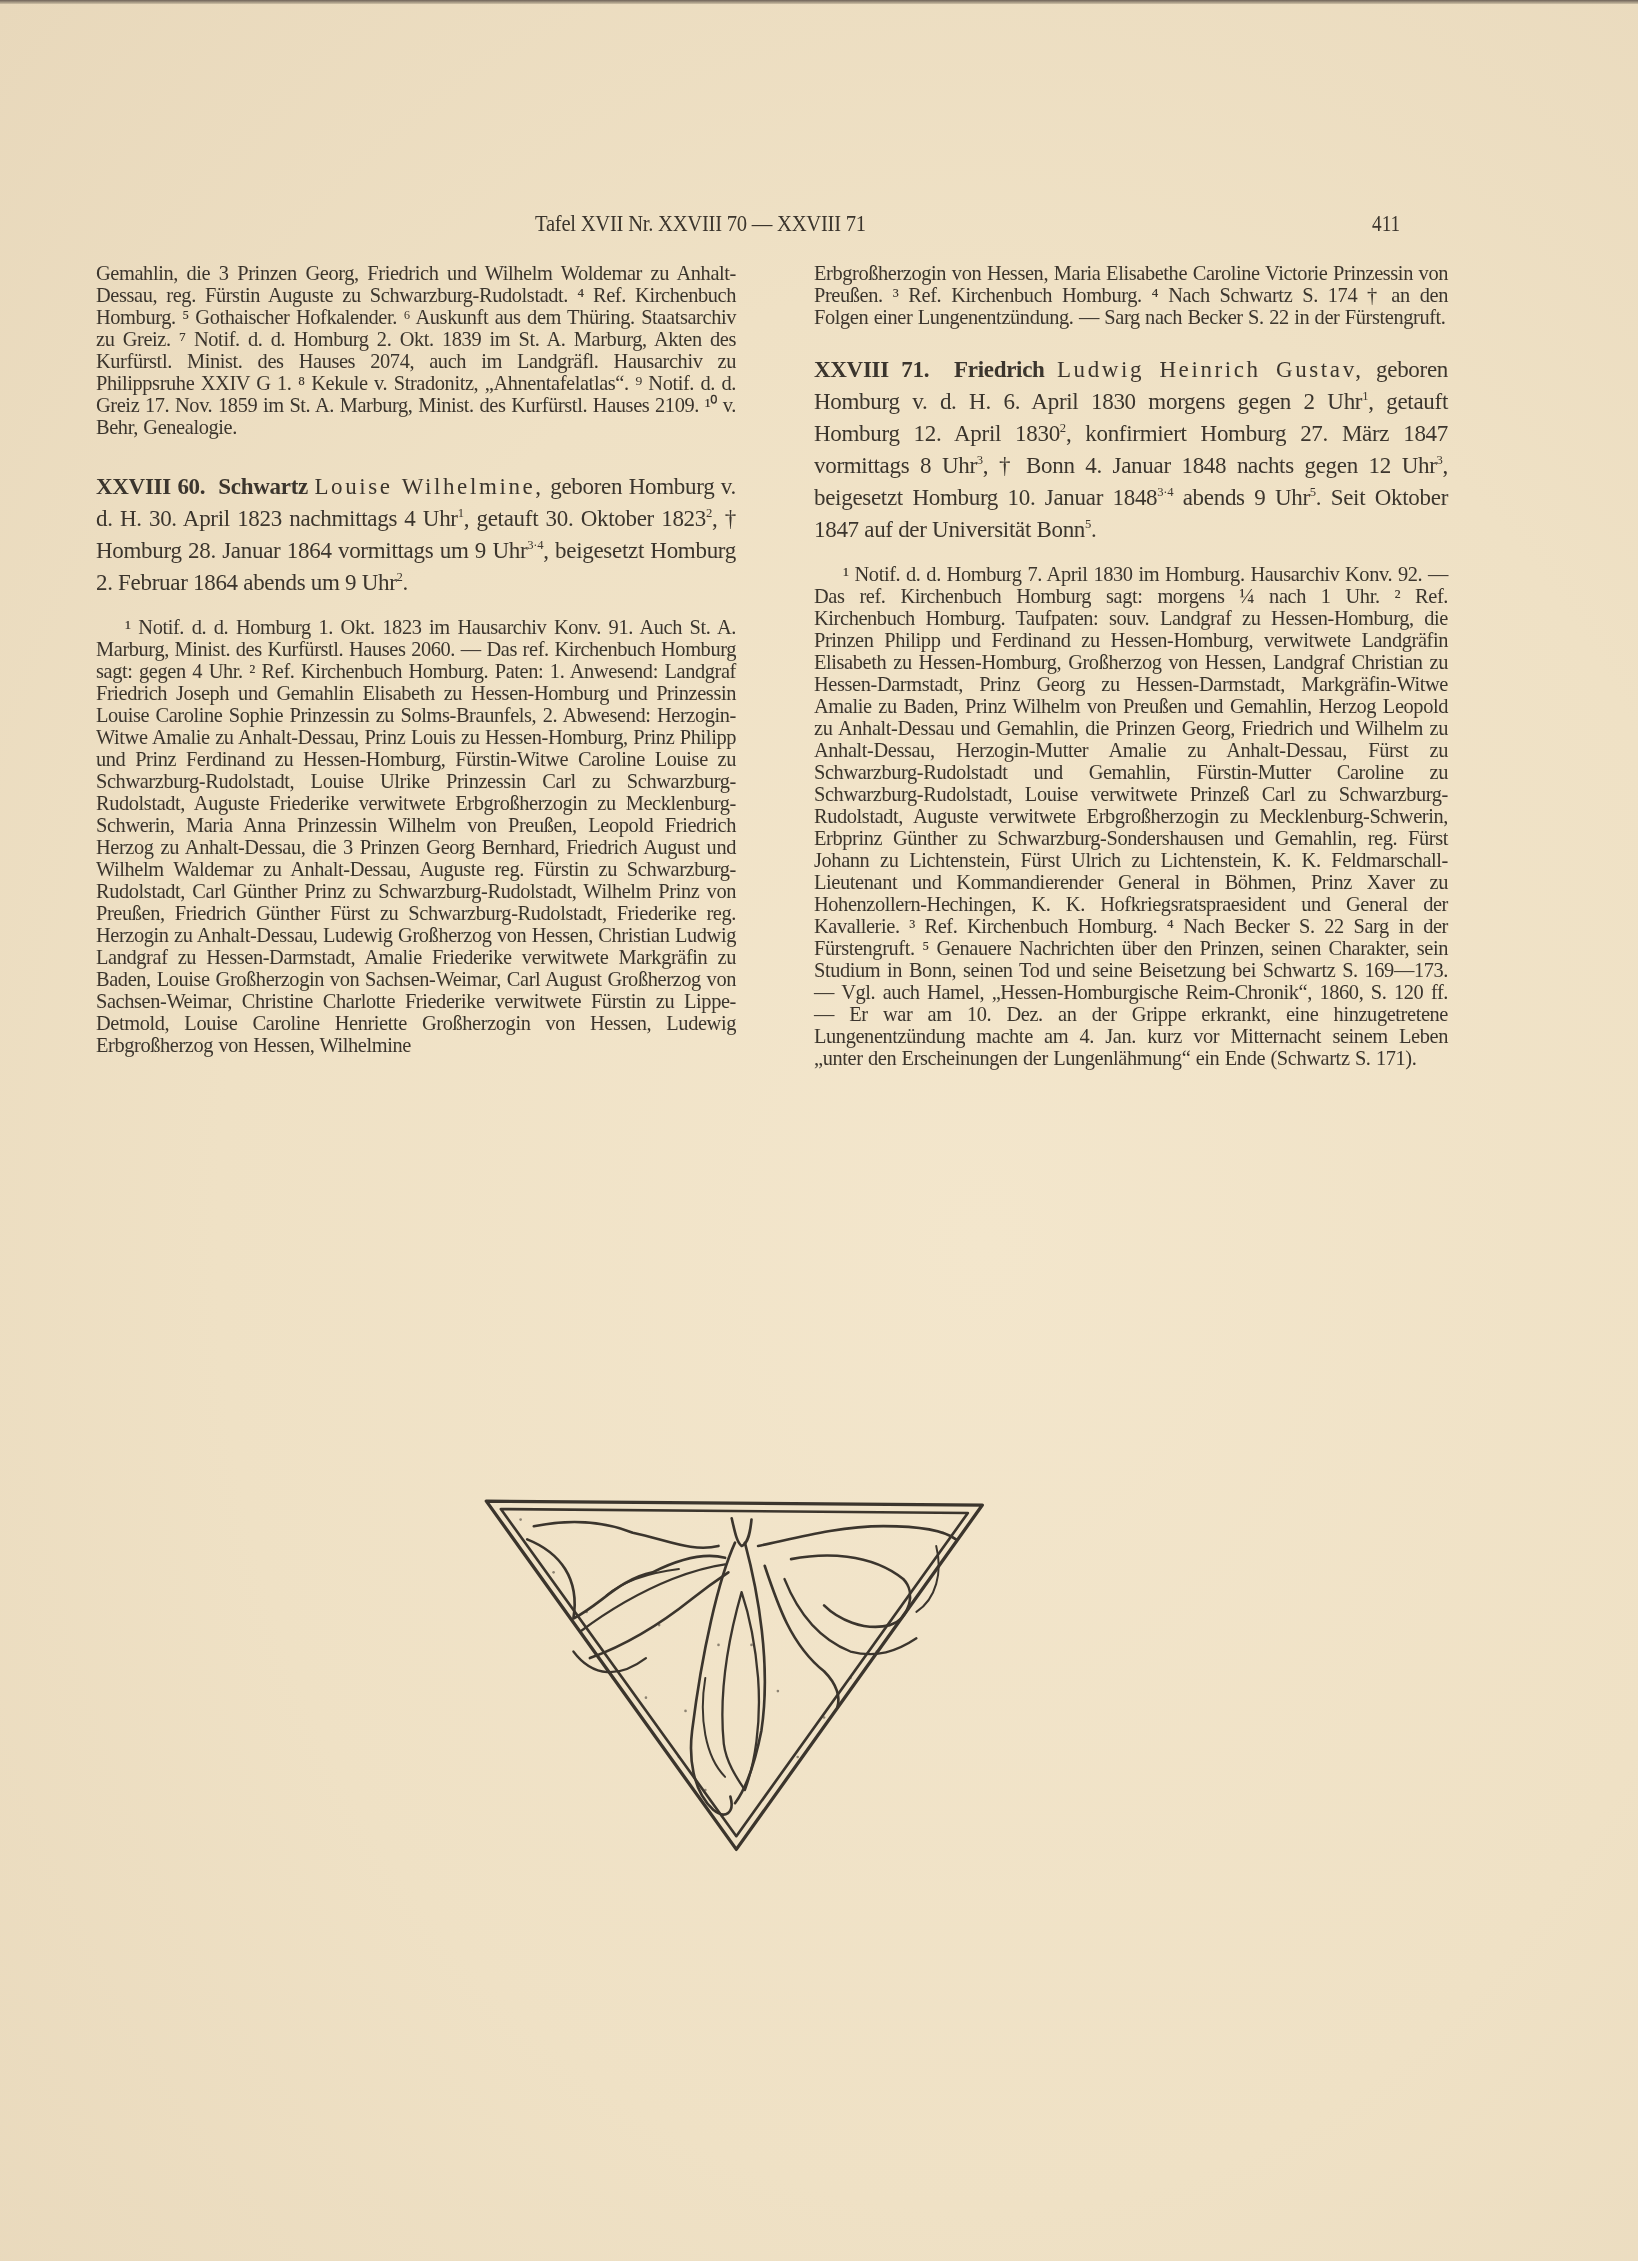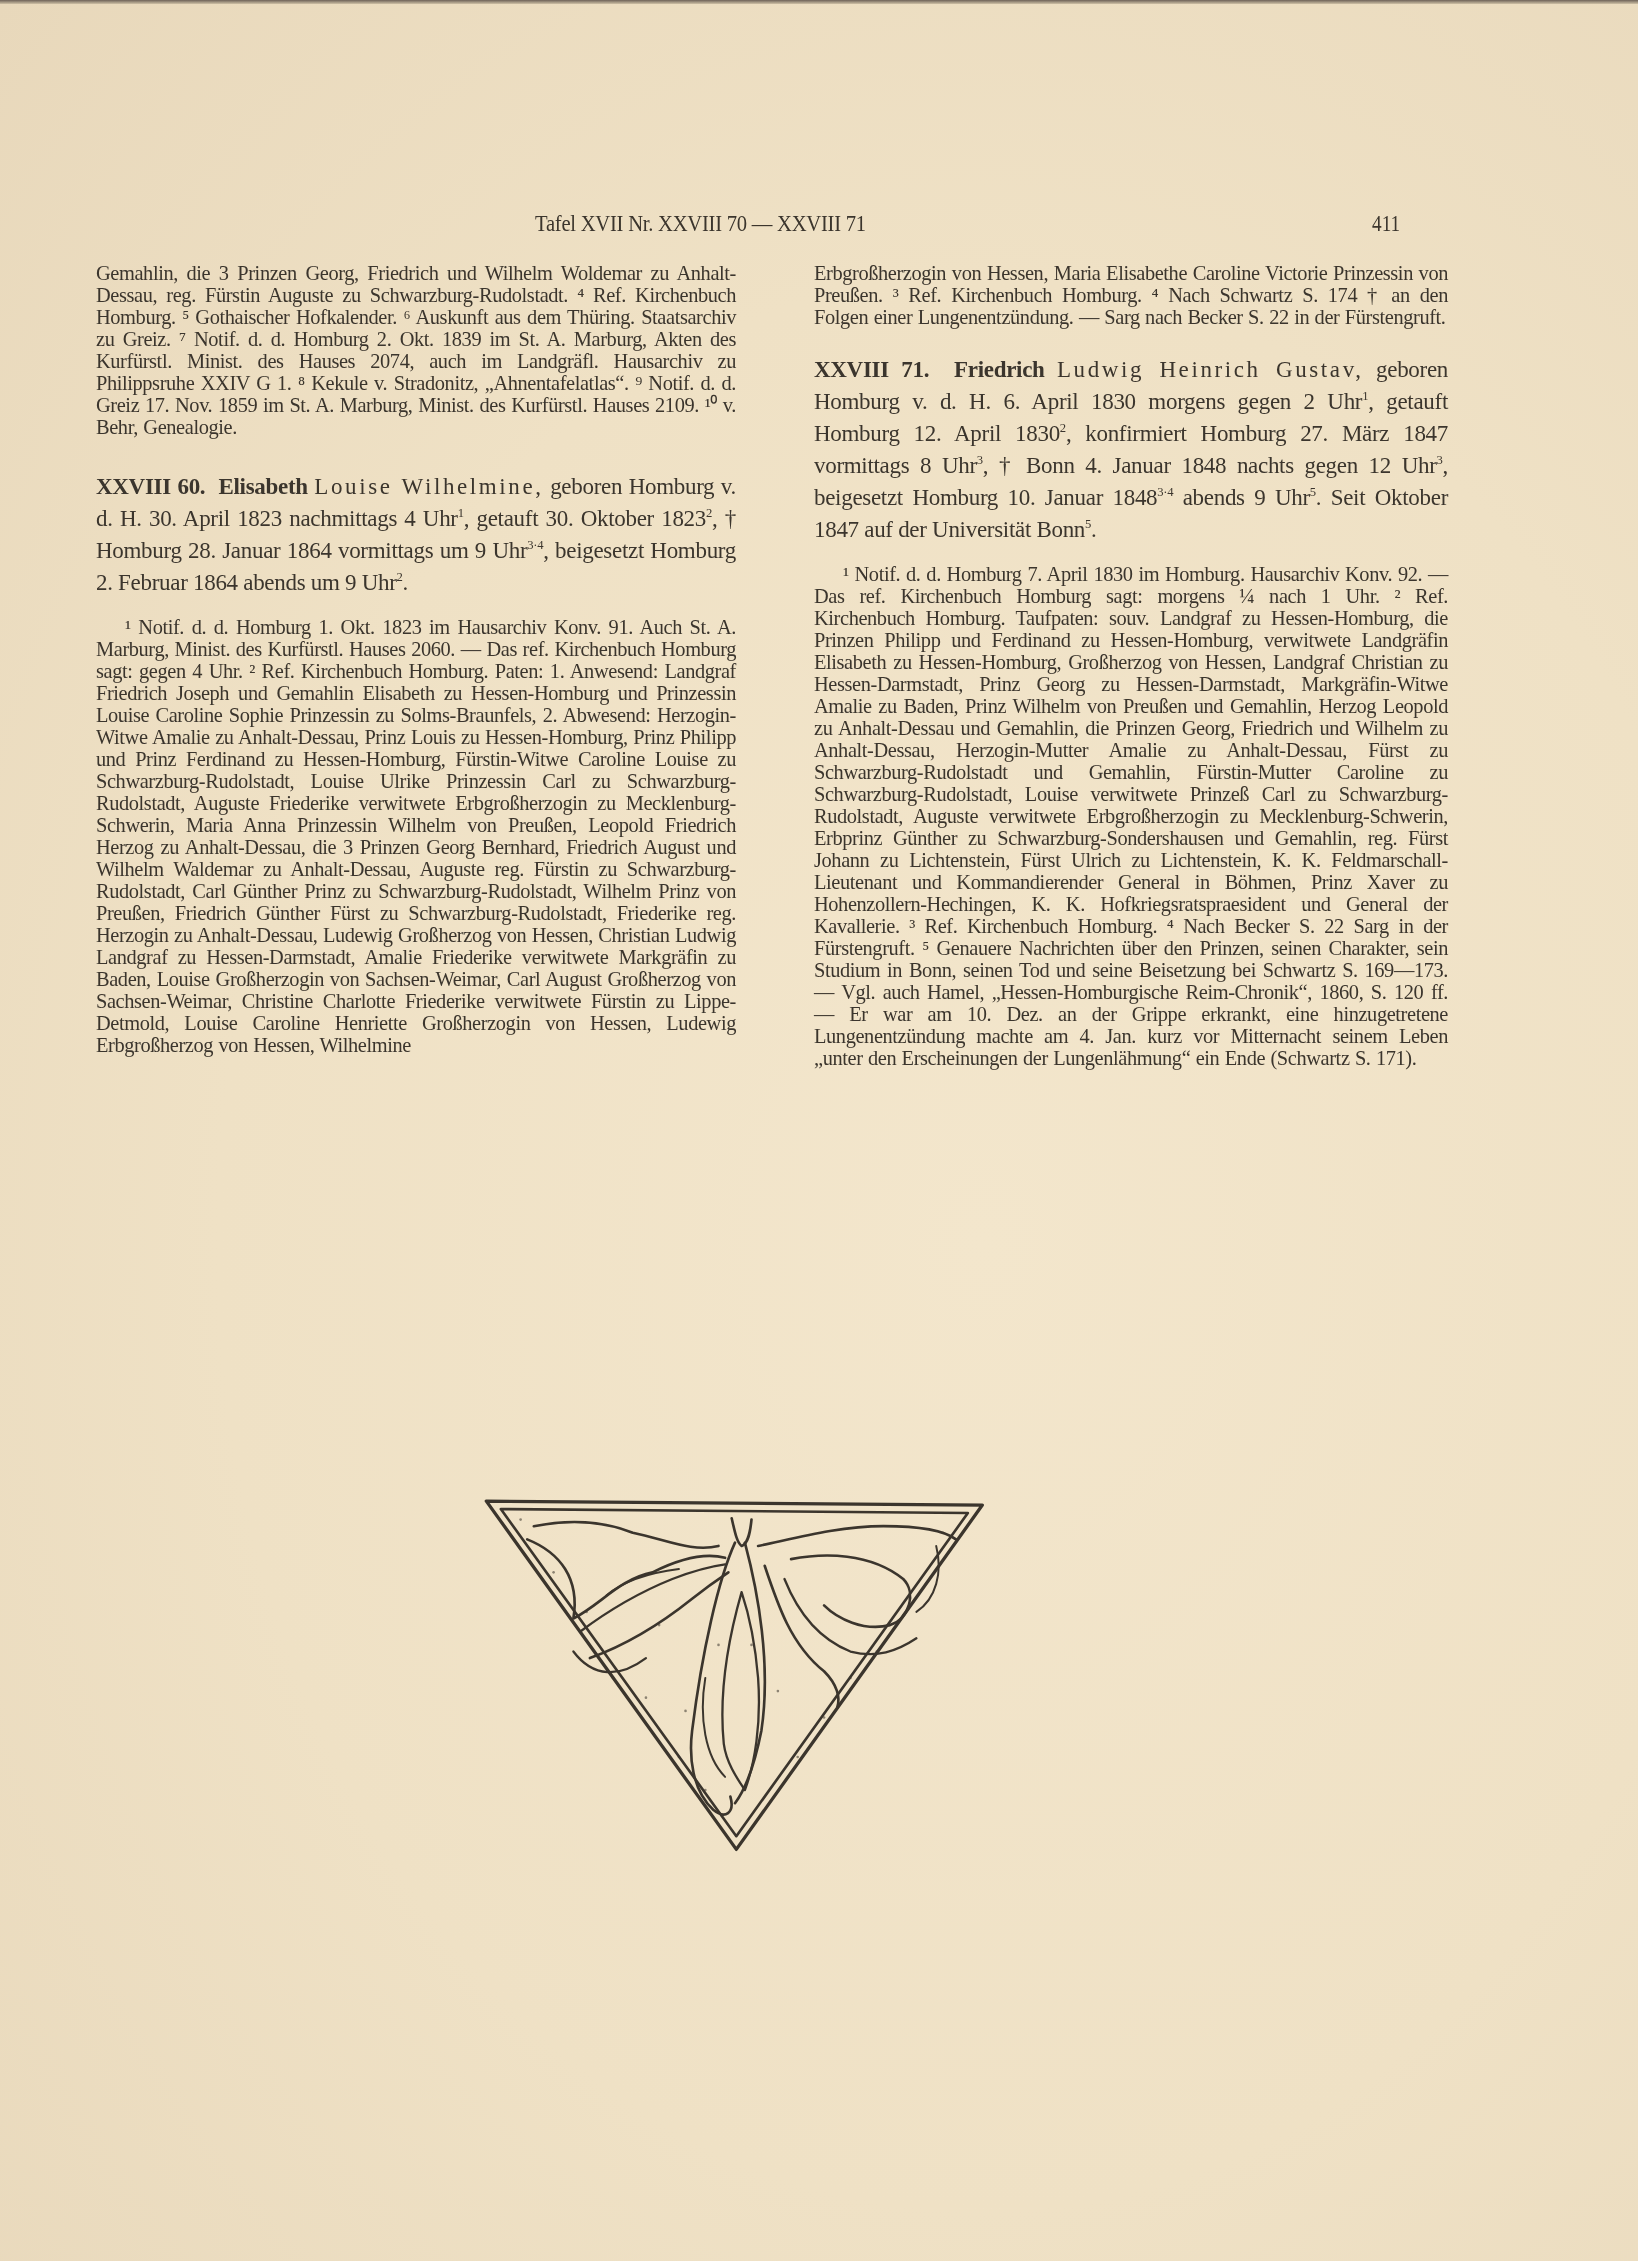--- a/index.html
+++ b/index.html
@@ -40,21 +40,21 @@
 <div class="header">
   <span class="running">Tafel XVII Nr. XXVIII 70 — XXVIII 71</span>
   <span class="pageno">411</span>
 </div>
 
 <div class="col left">
   <p class="small">Gemahlin, die 3 Prinzen Georg, Friedrich und Wilhelm Woldemar zu Anhalt-Dessau, reg. Fürstin Auguste zu Schwarzburg-Rudolstadt. ⁴ Ref. Kirchenbuch Homburg. ⁵ Gothaischer Hofkalender. ⁶ Auskunft aus dem Thüring. Staatsarchiv zu Greiz. ⁷ Notif. d. d. Homburg 2. Okt. 1839 im St. A. Marburg, Akten des Kurfürstl. Minist. des Hauses 2074, auch im Landgräfl. Hausarchiv zu Philippsruhe XXIV G 1. ⁸ Kekule v. Stradonitz, „Ahnentafelatlas“. ⁹ Notif. d. d. Greiz 17. Nov. 1859 im St. A. Marburg, Minist. des Kurfürstl. Hauses 2109. ¹⁰ v. Behr, Genealogie.</p>
   <div class="gap1"></div>
   <p class="entry">
     <span class="num">XXVIII 60.</span>&nbsp;
-    <span class="given">Elisabeth</span>
+    <span class="given">Schwartz</span>
     <span class="sp">Louise Wilhelmine,</span>
     <span>geboren Homburg v. d. H. 30. April 1823 nachmittags 4 Uhr</span><sup>1</sup><span>, getauft 30. Oktober 1823</span><sup>2</sup><span>, † Homburg 28. Januar 1864 vormittags um 9 Uhr</span><sup>3·4</sup><span>, beigesetzt Homburg 2. Februar 1864 abends um 9 Uhr</span><sup>2</sup><span>.</span>
   </p>
   <div class="gap2"></div>
   <p class="small ind">¹ Notif. d. d. Homburg 1. Okt. 1823 im Hausarchiv Konv. 91. Auch St. A. Marburg, Minist. des Kurfürstl. Hauses 2060. — Das ref. Kirchenbuch Homburg sagt: gegen 4 Uhr. ² Ref. Kirchenbuch Homburg. Paten: 1. Anwesend: Landgraf Friedrich Joseph und Gemahlin Elisabeth zu Hessen-Homburg und Prinzessin Louise Caroline Sophie Prinzessin zu Solms-Braunfels, 2. Abwesend: Herzogin-Witwe Amalie zu Anhalt-Dessau, Prinz Louis zu Hessen-Homburg, Prinz Philipp und Prinz Ferdinand zu Hessen-Homburg, Fürstin-Witwe Caroline Louise zu Schwarzburg-Rudolstadt, Louise Ulrike Prinzessin Carl zu Schwarzburg-Rudolstadt, Auguste Friederike verwitwete Erbgroßherzogin zu Mecklenburg-Schwerin, Maria Anna Prinzessin Wilhelm von Preußen, Leopold Friedrich Herzog zu Anhalt-Dessau, die 3 Prinzen Georg Bernhard, Friedrich August und Wilhelm Waldemar zu Anhalt-Dessau, Auguste reg. Fürstin zu Schwarzburg-Rudolstadt, Carl Günther Prinz zu Schwarzburg-Rudolstadt, Wilhelm Prinz von Preußen, Friedrich Günther Fürst zu Schwarzburg-Rudolstadt, Friederike reg. Herzogin zu Anhalt-Dessau, Ludewig Großherzog von Hessen, Christian Ludwig Landgraf zu Hessen-Darmstadt, Amalie Friederike verwitwete Markgräfin zu Baden, Louise Großherzogin von Sachsen-Weimar, Carl August Großherzog von Sachsen-Weimar, Christine Charlotte Friederike verwitwete Fürstin zu Lippe-Detmold, Louise Caroline Henriette Großherzogin von Hessen, Ludewig Erbgroßherzog von Hessen, Wilhelmine</p>
 </div>
 
 <div class="col right">
   <p class="small">Erbgroßherzogin von Hessen, Maria Elisabethe Caroline Victorie Prinzessin von Preußen. ³ Ref. Kirchenbuch Homburg. ⁴ Nach Schwartz S. 174 † an den Folgen einer Lungenentzündung. — Sarg nach Becker S. 22 in der Fürstengruft.</p>
   <div style="height:26px"></div>

